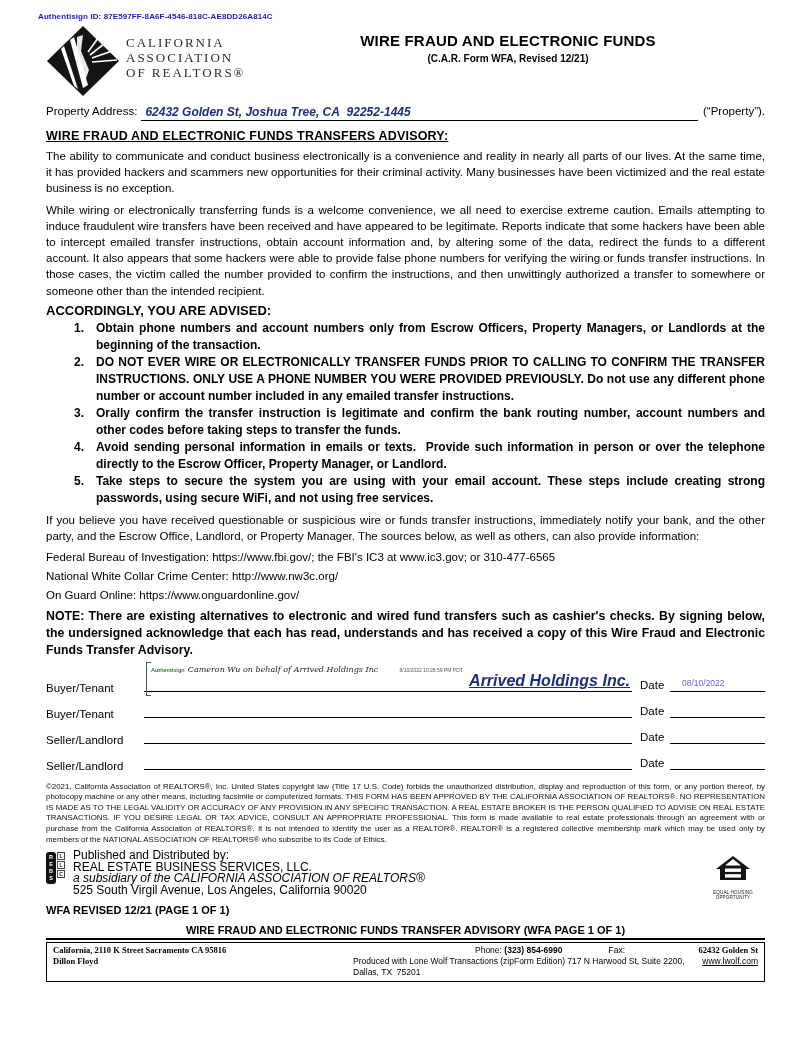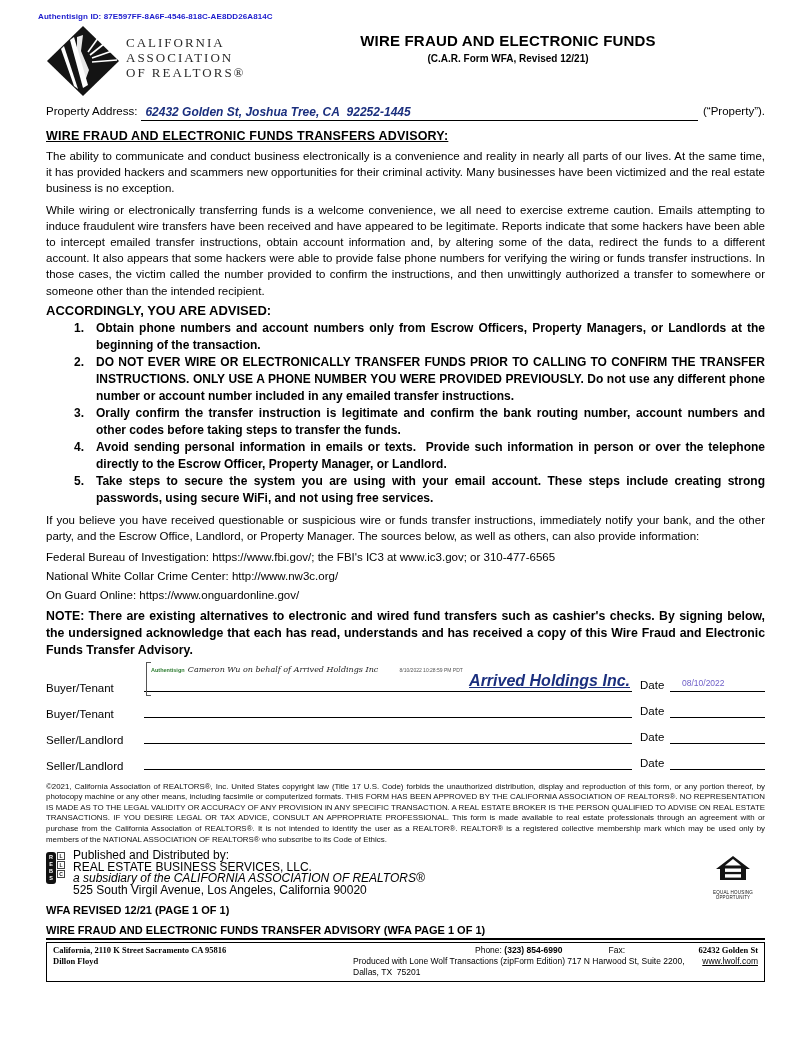--- a/index.html
+++ b/index.html
@@ -63,21 +63,21 @@
   .rebs-col span { color:#fff; font-size:5.5px; font-weight:bold; line-height:7px; text-align:center; }
   .llc-col { display:flex; flex-direction:column; margin-left:1px; }
   .llc-col span { border:1px solid #444; color:#111; font-size:5px; font-weight:bold; line-height:6px; width:8px; text-align:center; margin-bottom:1px; background:#fff; }
   .pub-lines { margin-left:8px; font-size:12px; line-height:11.5px; }
   .pub-italic { font-style:italic; }
   .eh-wrap { margin-left:auto; margin-right:12px; text-align:center; margin-top:6px; }
   .eh-label { font-size:4.5px; line-height:5px; color:#111; letter-spacing:0.2px; white-space:pre-line; }
   .revision { font-size:11px; font-weight:bold; margin-top:4px; }
 
   
-  .footer-title { font-size:11px; font-weight:bold; margin-top:8px; padding-bottom:2px; border-bottom:2px solid #000; }
+  .footer-title { text-align:center; font-size:11px; font-weight:bold; margin-top:8px; padding-bottom:2px; border-bottom:2px solid #000; }
   .footer-box { border:1px solid #000; margin-top:2px; padding:2px 6px 3px 6px; display:grid; grid-template-columns:300px 1fr 105px; font-size:8.5px; line-height:11px; }
   .fb-serif { font-family:"Liberation Serif", serif; font-weight:bold; }
   .fb-phone { display:flex; justify-content:flex-end; gap:46px; padding-right:28px; }
   .fb-phone b { font-weight:bold; }
   .fb-right { text-align:right; }
   .fb-produced { grid-column:2 / 4; display:flex; justify-content:center; gap:8px; }
   .fb-site { text-decoration:underline; }
 </style>
 </head>
 <body>

